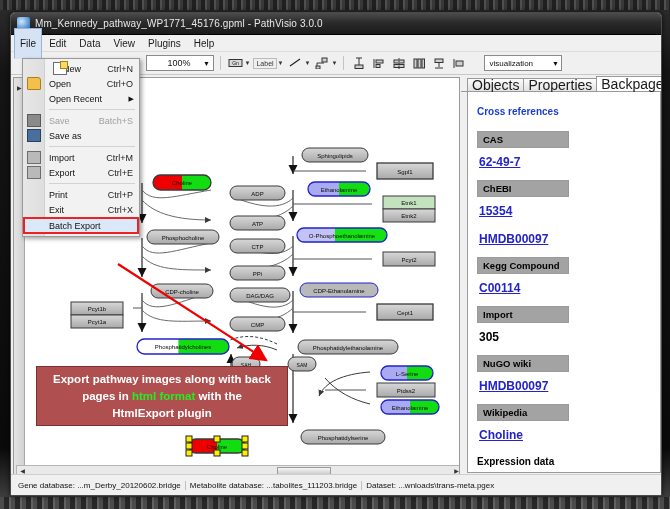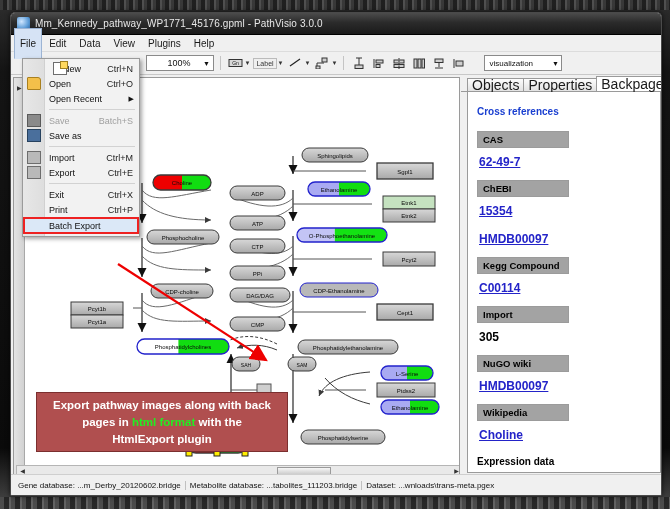--- a/index.html
+++ b/index.html
@@ -258,21 +258,20 @@
     width: 252px; height: 60px;
     background: #b04f4f;
     border: 1px solid #7b2f2f;
     z-index: 25;
     display: flex; flex-direction: column;
     align-items: center; justify-content: center;
     text-align: center;
     color: #fff; font-weight: bold; font-size: 11.5px;
     line-height: 17px;
     padding: 0 7px;
-    margin-top: 26px;
   }
   #callout .hl { color: #22ee22; }
   #arrow-svg { position:absolute; left:0; top:0; z-index:24; pointer-events:none;}
 </style>
 </head>
 <body>
 
 <div id="screen">
   <div class="desk-edge"></div>
   <div class="noise-top"></div>
@@ -854,27 +853,27 @@
             <span class="lbl">Import</span>
             <span class="acc">Ctrl+M</span>
           </div>
           <div class="mrow">
             <span class="mico ic-imp"></span>
             <span class="lbl">Export</span>
             <span class="acc">Ctrl+E</span>
           </div>
           <div class="msep"></div>
           <div class="mrow">
+            <span class="lbl">Print</span>
+            <span class="acc">Ctrl+P</span>
+          </div>
+          <div class="mrow">
             <span class="lbl">Exit</span>
             <span class="acc">Ctrl+X</span>
           </div>
-          <div class="mrow">
-            <span class="lbl">Print</span>
-            <span class="acc">Ctrl+P</span>
-          </div>
           <div class="mrow highlight">
             <span class="lbl">Batch Export</span>
           </div>
         </div>
     </div>
 
   </div>
 </div>
 
 </body></html>

